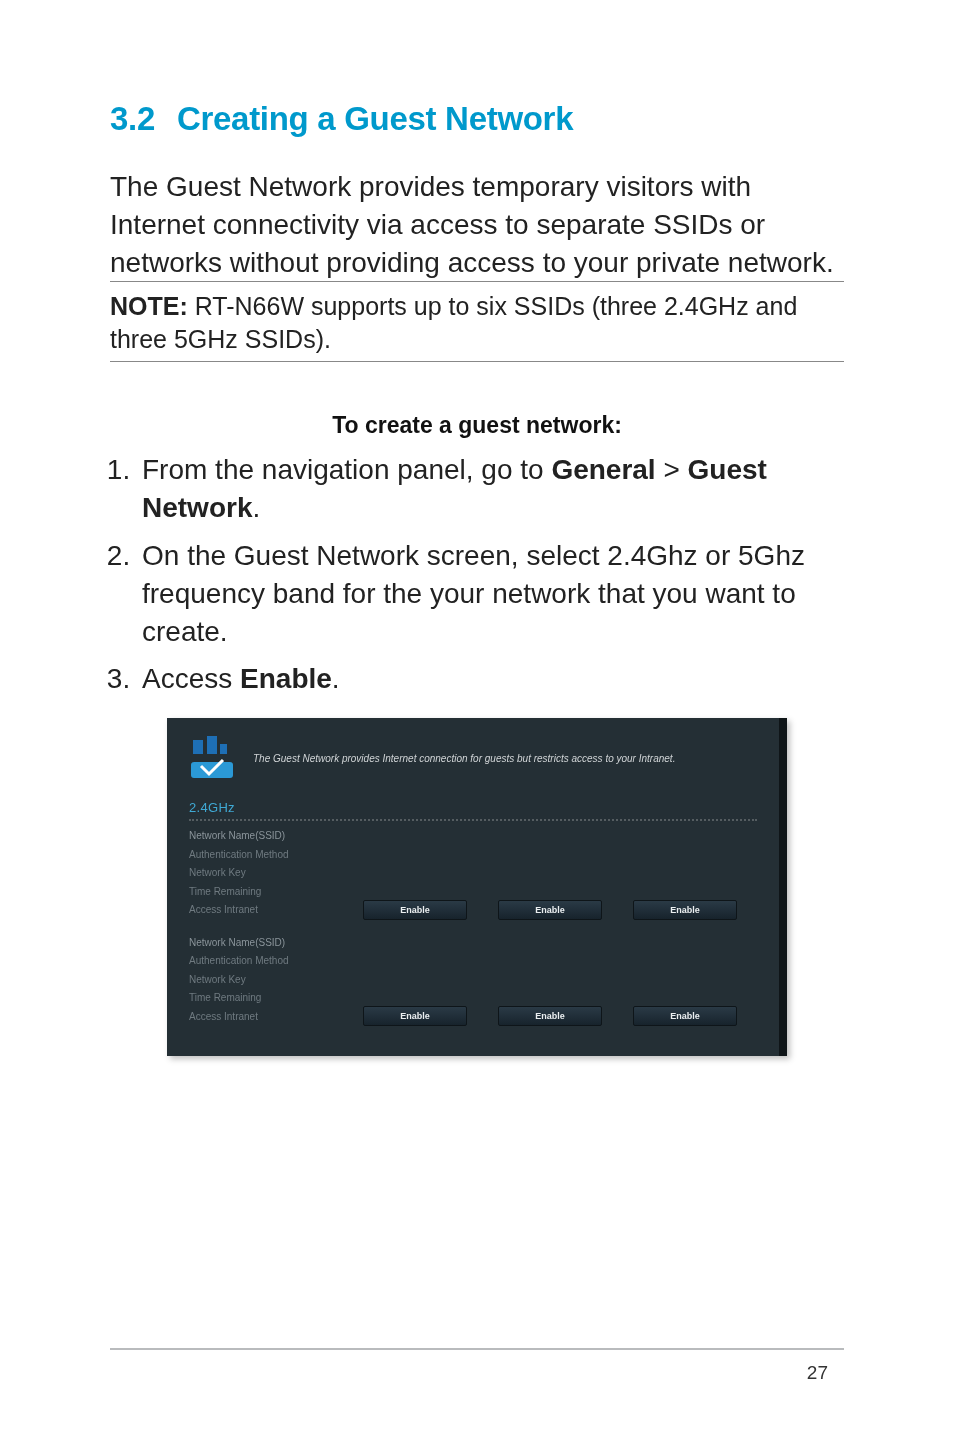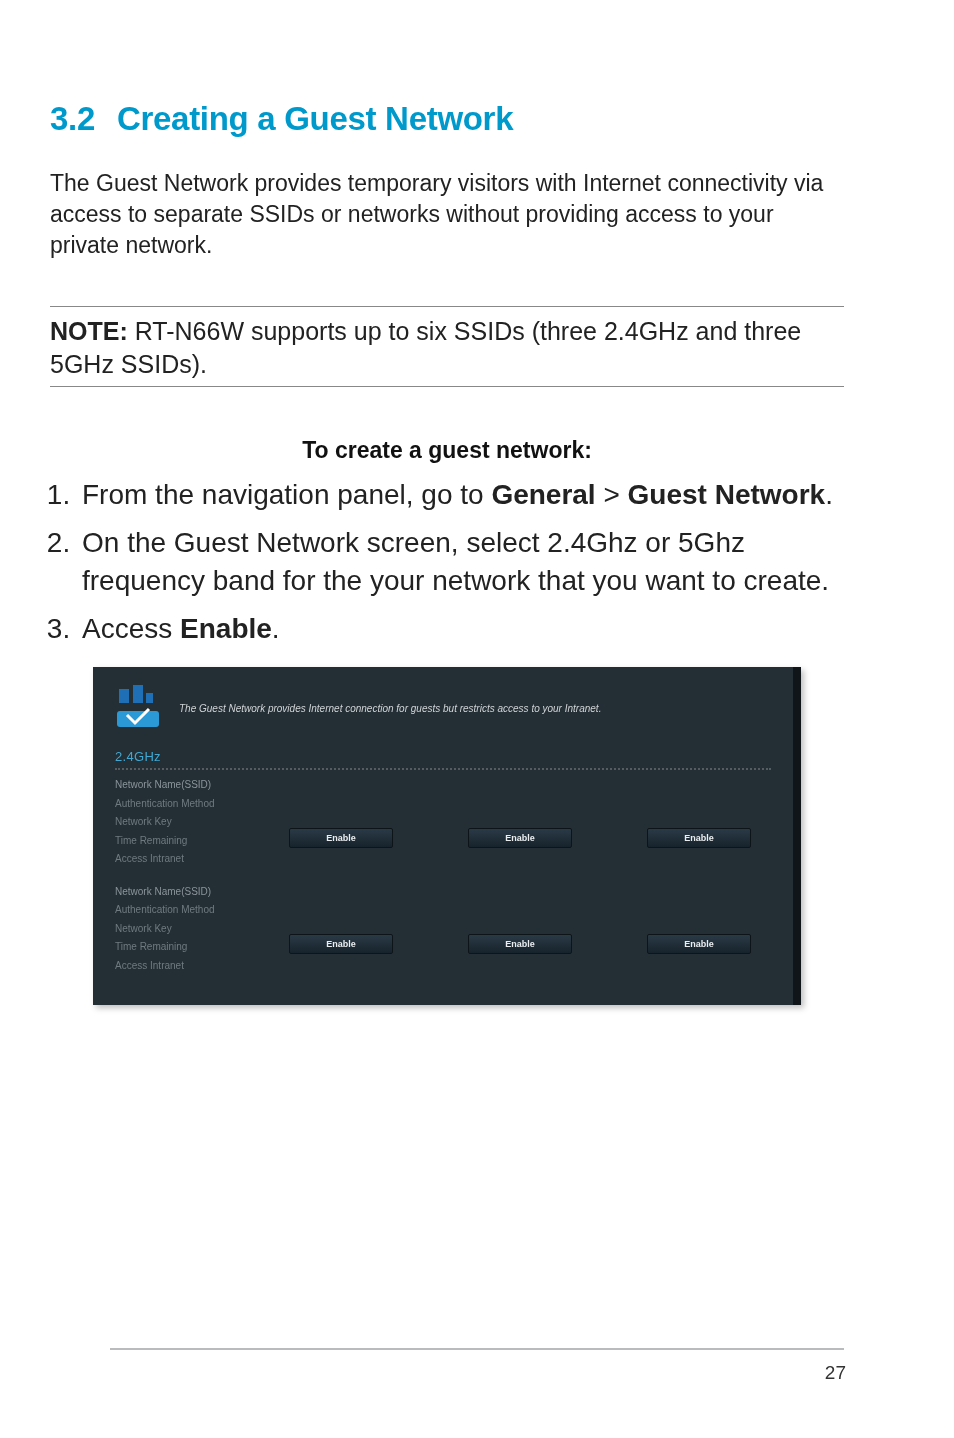--- a/index.html
+++ b/index.html
@@ -5,35 +5,34 @@
     * { box-sizing: border-box; margin: 0; padding: 0; }
     body {
       width: 954px;
       height: 1438px;
       background: #ffffff;
       font-family: "Segoe UI", "Helvetica Neue", Arial, sans-serif;
       position: relative;
       color: #1a1a1a;
     }
     .page {
-      padding: 100px 110px 0 50px;
+      padding: 100px 110px 0 110px;
     }
     .section-heading {
       color: #0099cc;
       font-size: 33px;
       font-weight: 700;
       margin-bottom: 30px;
       letter-spacing: -0.3px;
     }
     .section-num { margin-right: 22px; }
     .body-text {
-      font-size: 23px;
+      font-size: 28px;
       line-height: 1.35;
       color: #222;
-      margin-bottom: 45px;
     }
     .note-box {
       border-top: 1px solid #888;
       border-bottom: 1px solid #888;
       padding: 8px 0 6px 0;
       margin-bottom: 50px;
       font-size: 25px;
       line-height: 1.3;
       color: #222;
     }
@@ -49,21 +48,21 @@
       padding-left: 28px;
       font-size: 28px;
       line-height: 1.35;
       color: #222;
     }
     .step-list li { margin-bottom: 10px; padding-left: 4px; }
     .strong { font-weight: 700; }
 
     
     .router-ui {
-      width: 708px;
+      width: 620px;
       margin: 20px auto 0 auto;
       background: #242f35;
       padding: 0 0 24px 0;
       box-shadow: 3px 3px 6px rgba(0,0,0,0.25);
       border-right: 8px solid #0f1518;
       position: relative;
     }
     .router-header {
       display: flex;
       align-items: center;
@@ -88,21 +87,21 @@
       color: #3fa9d4;
       font-size: 13px;
       font-weight: 500;
       padding-bottom: 4px;
       border-bottom: 2px dotted #555d61;
       margin-bottom: 6px;
       letter-spacing: 0.3px;
     }
     .band-content {
       display: flex;
-      align-items: center;
+      align-items: flex-end;
     }
     .field-labels {
       width: 150px;
       flex-shrink: 0;
       color: #6f7a80;
       font-size: 10px;
       line-height: 1.85;
     }
     .field-labels div:first-child { color: #8a949a; }
     .enable-buttons {
@@ -124,21 +123,21 @@
       border-radius: 2px;
       display: flex;
       align-items: center;
       justify-content: center;
       cursor: pointer;
     }
 
     .page-number {
       position: absolute;
       bottom: 54px;
-      right: 108px;
+      right: 126px;
       font-size: 19px;
       color: #333;
     }
     .footer-rule {
       position: absolute;
       bottom: 88px;
       left: 110px;
       right: 110px;
       height: 2px;
       background: #b9bbbd;

